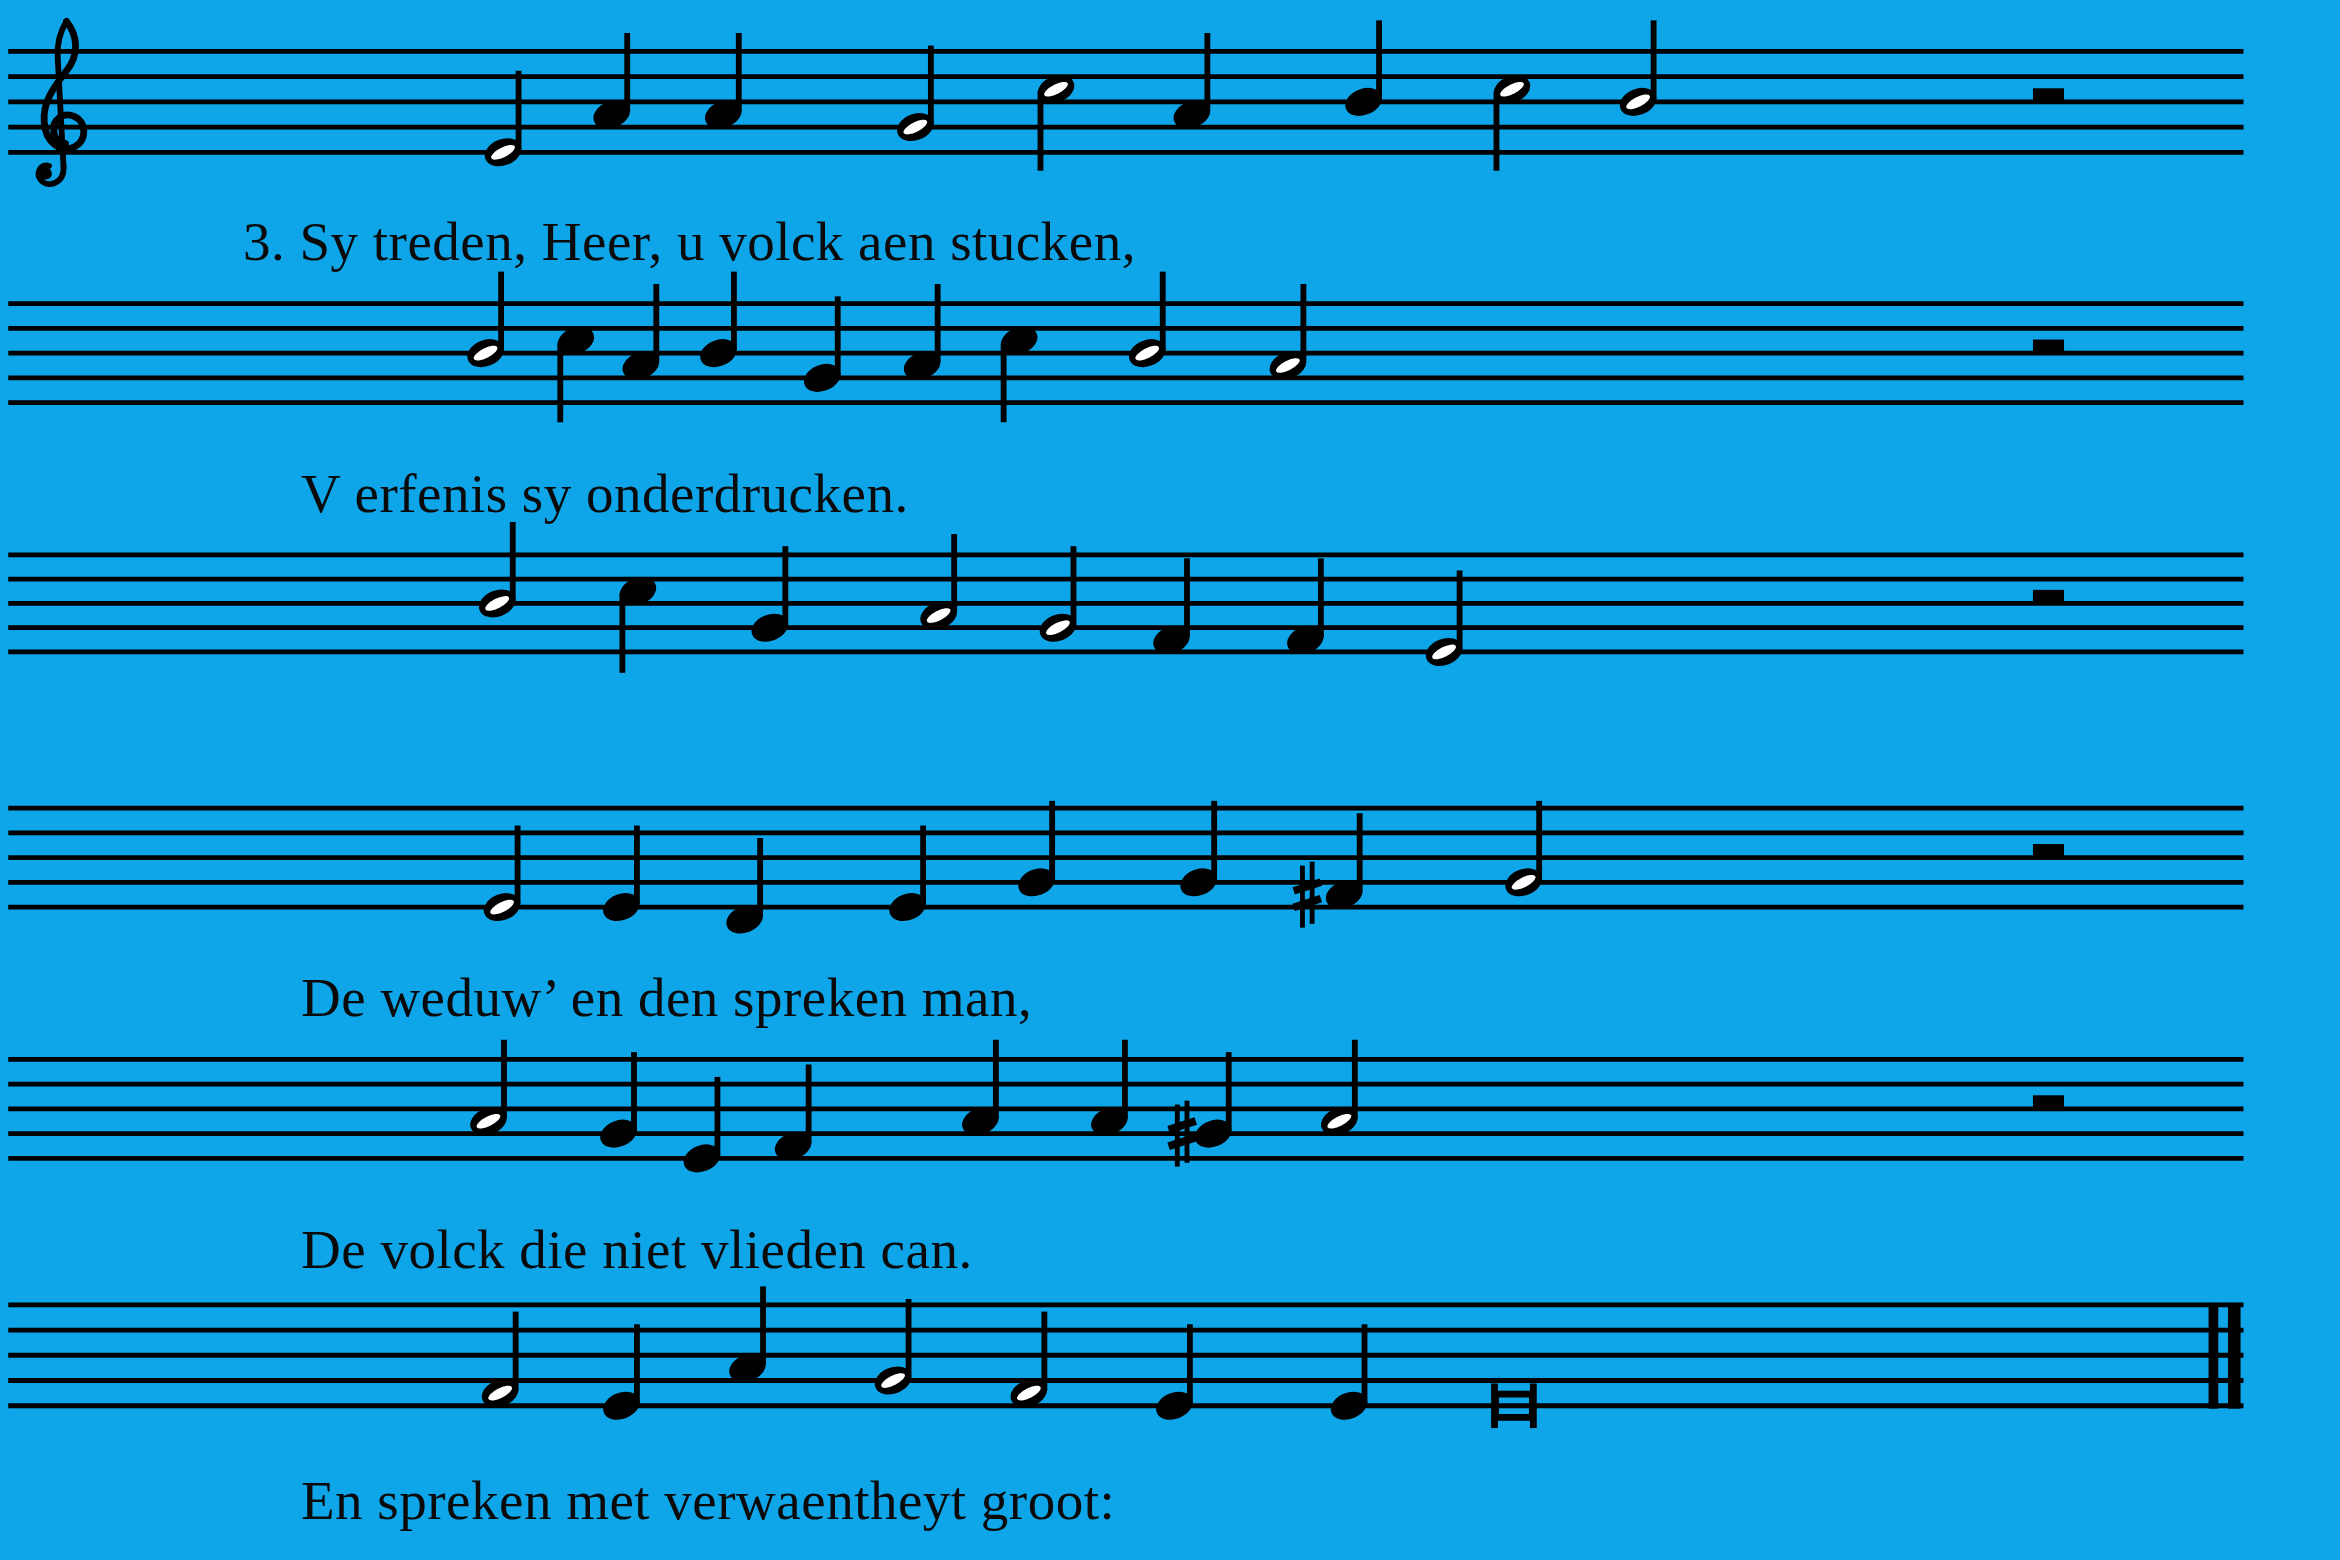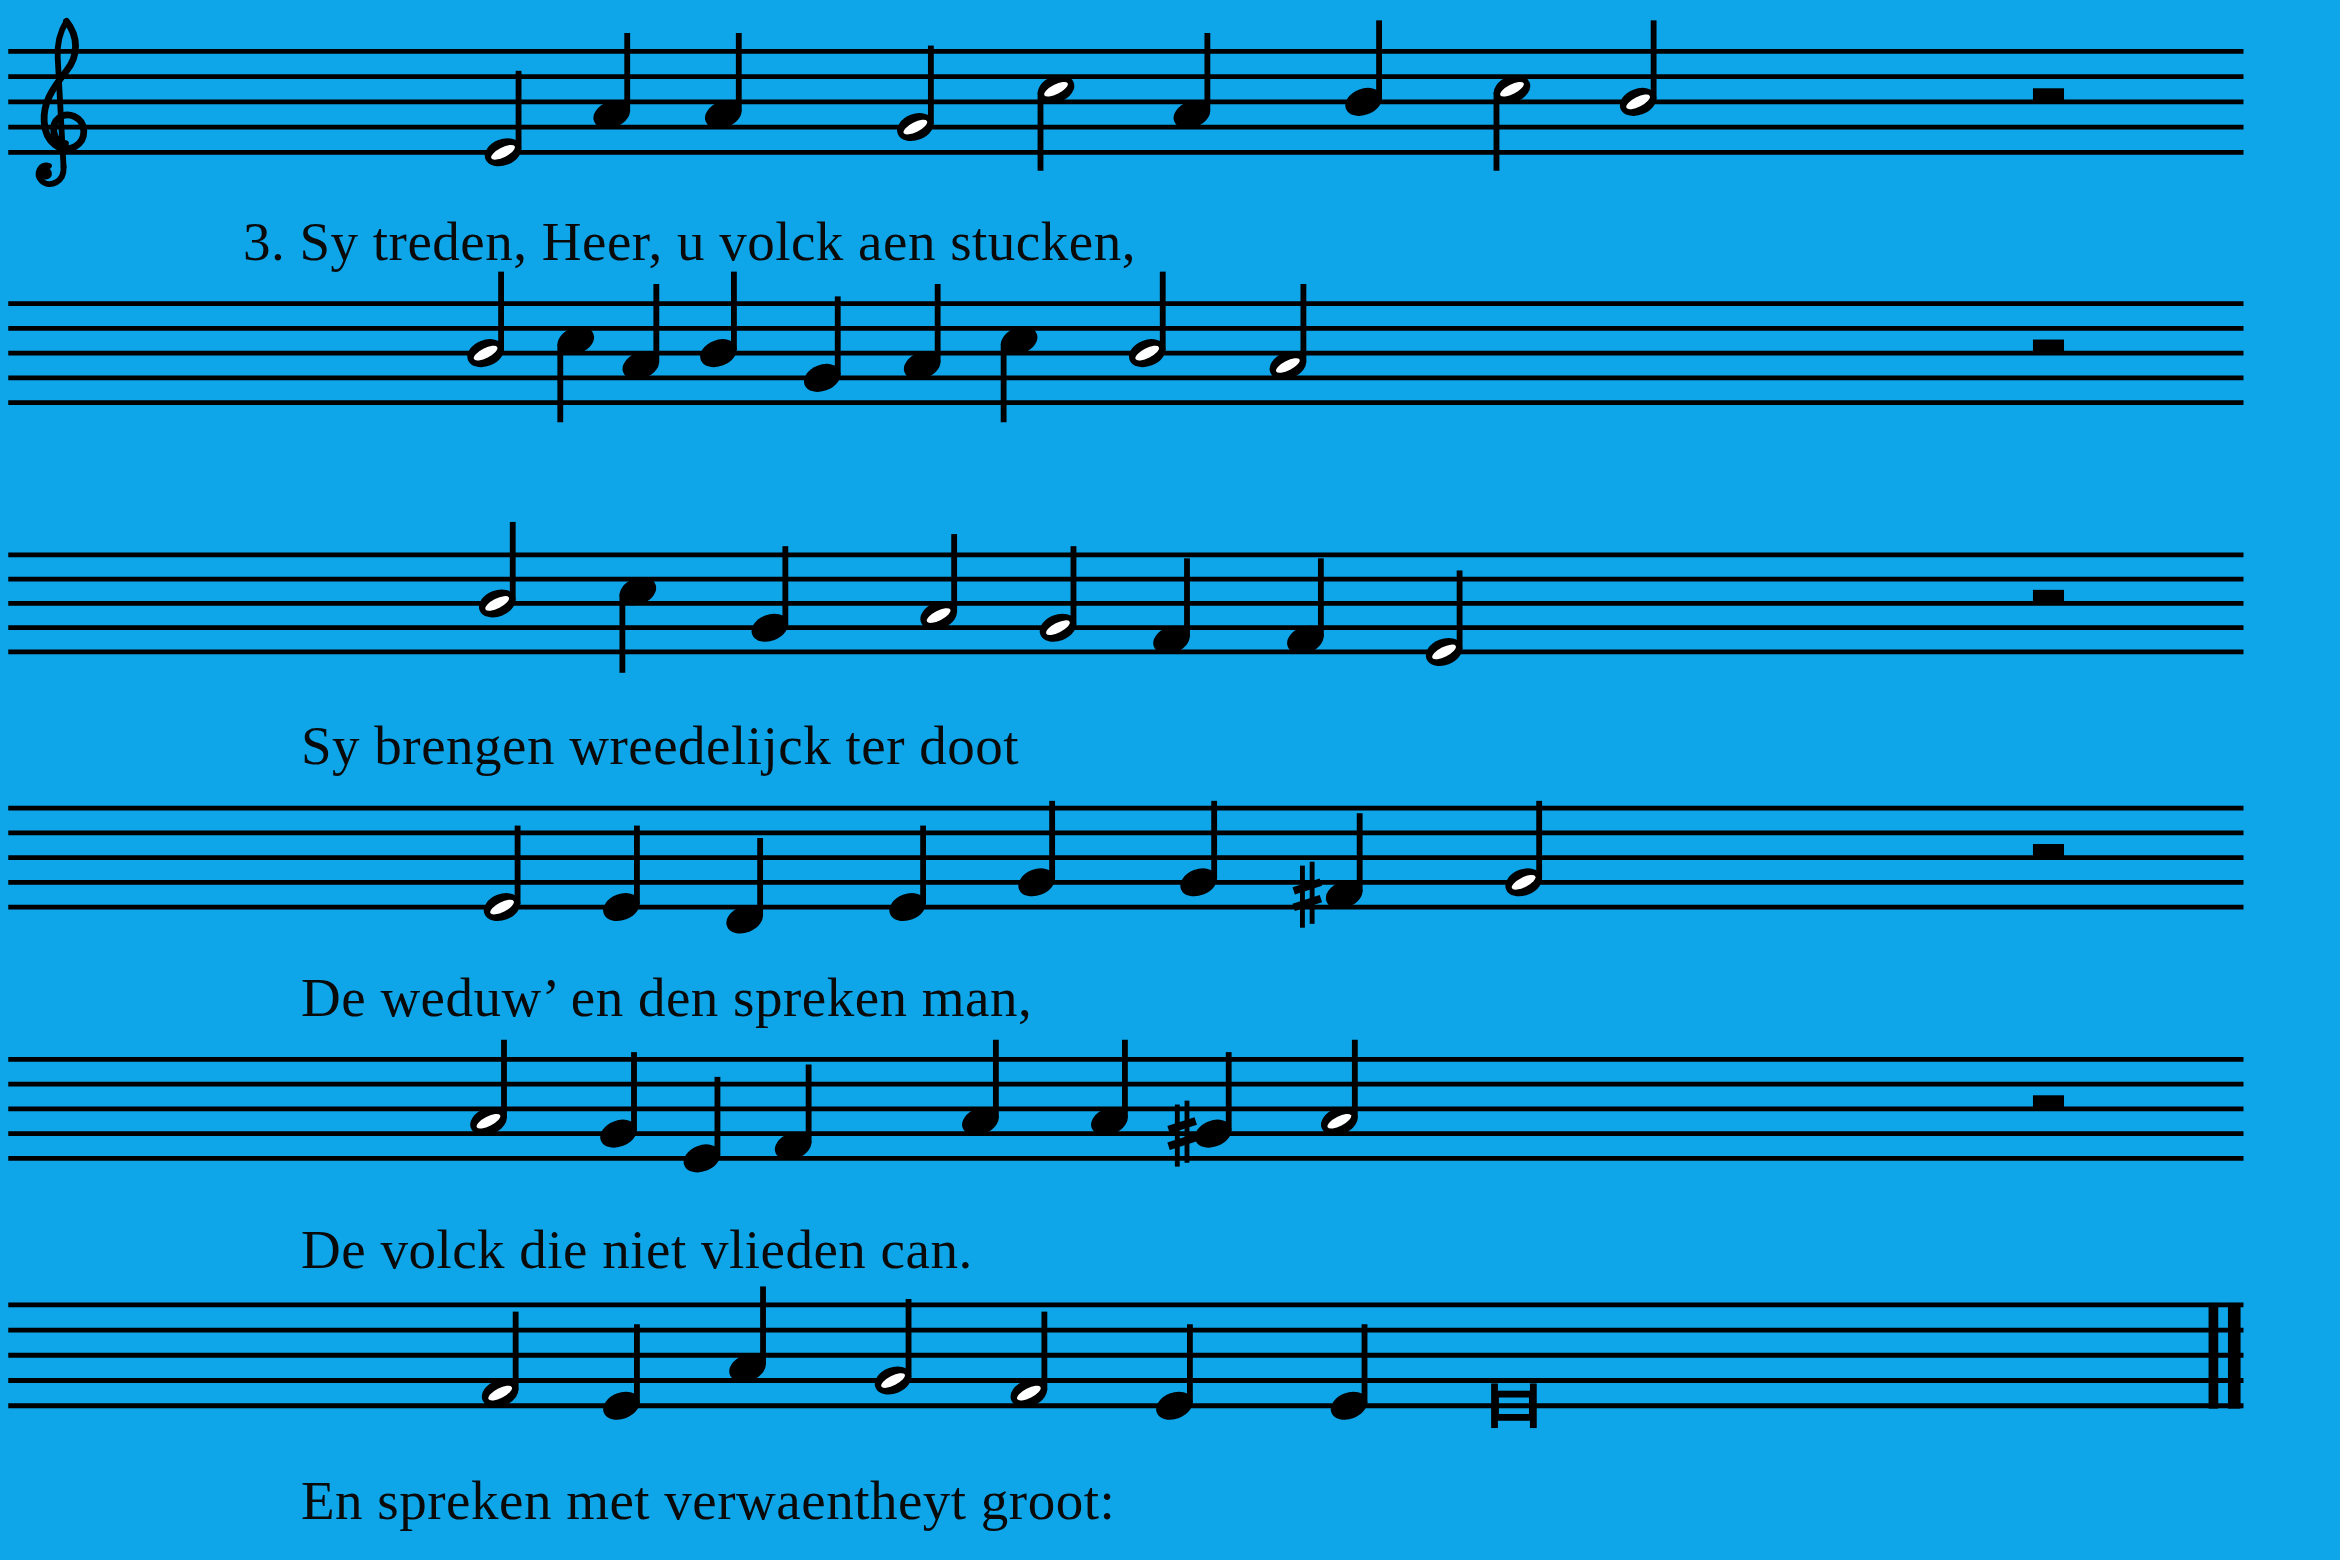--- a/index.html
+++ b/index.html
@@ -310,18 +310,18 @@
             <line x1="1540" y1="1426" x2="1540" y2="1472" stroke="#000000" stroke-width="7"></line>
             <line x1="1580" y1="1426" x2="1580" y2="1472" stroke="#000000" stroke-width="7"></line>
           </g>
         </g>
         <rect x="2276" y="1343" width="10" height="109" fill="#000000"></rect>
         <rect x="2296" y="1343" width="13" height="109" fill="#000000"></rect>
       </g>
     </svg>
 
   <div class="lyric" style="left:243px; top:210px;">3. Sy treden, Heer, u volck aen stucken,</div>
-  <div class="lyric" style="left:301px; top:714px;">Sy brengen wreedelijck ter doot</div>
+  <div class="lyric" style="left:301px; top:462px;">V erfenis sy onderdrucken.</div>
   <div class="lyric" style="left:301px; top:966px;">De weduw’ en den spreken man,</div>
   <div class="lyric" style="left:301px; top:1218px;">De volck die niet vlieden can.</div>
   <div class="lyric" style="left:301px; top:1469px;">En spreken met verwaentheyt groot:</div>
 </div>
 
 
 </body></html>

